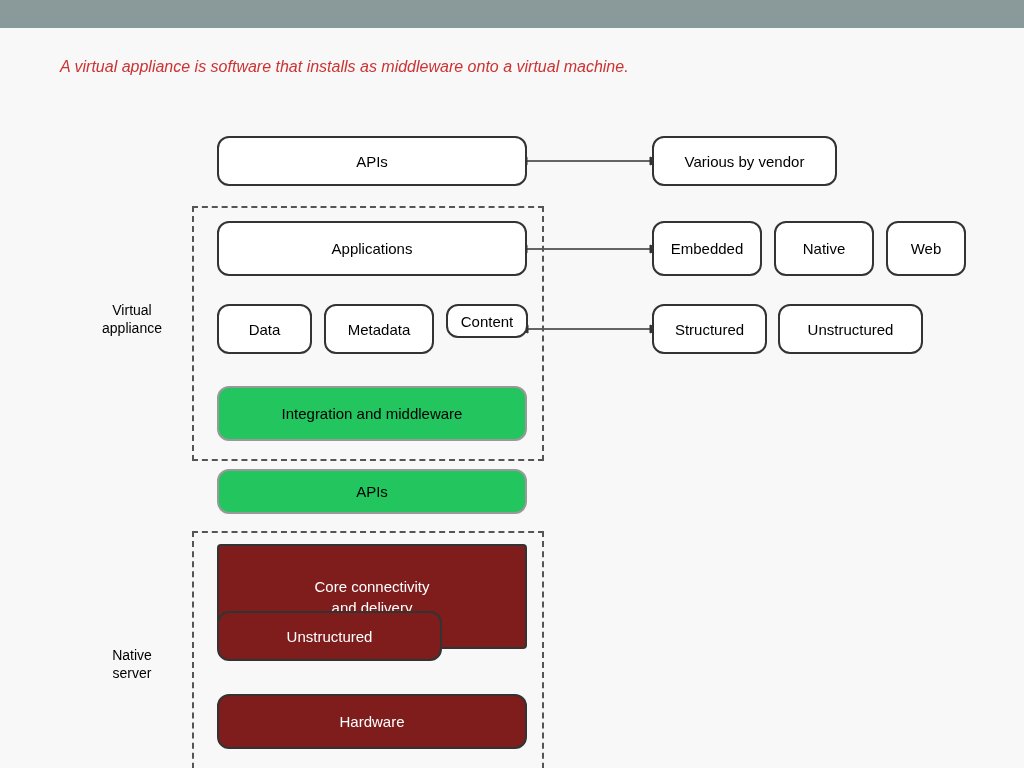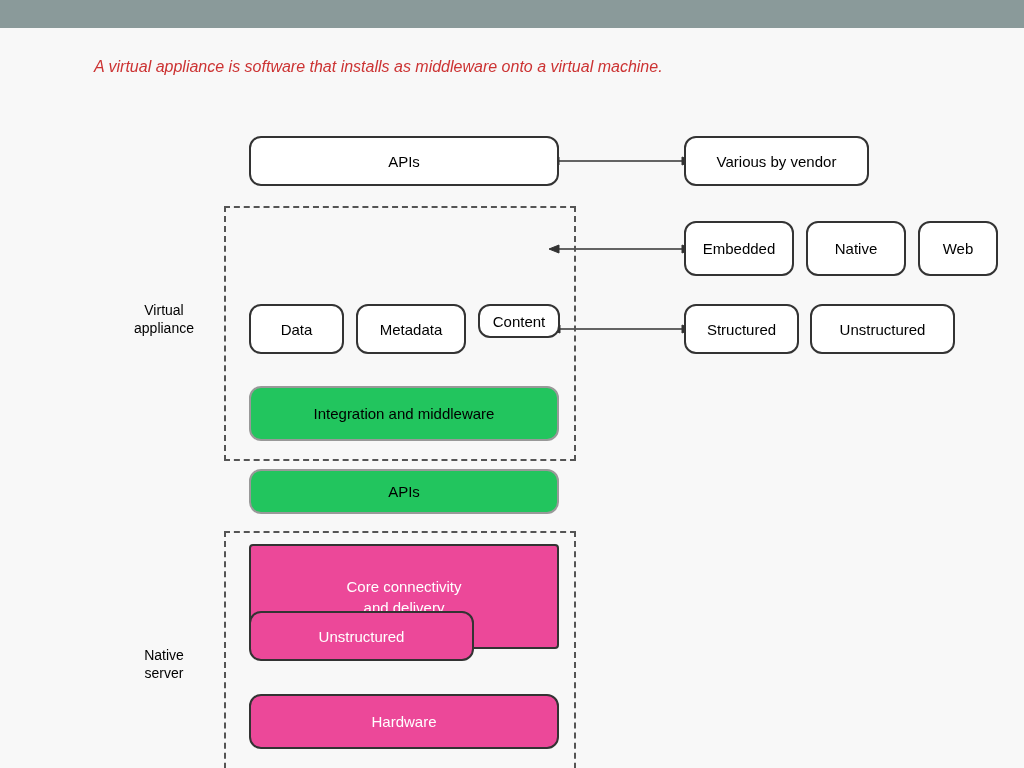--- a/index.html
+++ b/index.html
@@ -11,21 +11,21 @@
       overflow: hidden;
       position: relative;
     }
     .top-bar {
       background: #8a9a9a;
       height: 28px;
       width: 100%;
     }
     .content {
       background: #f8f8f8;
-      padding: 30px 94px;
+      padding: 30px 60px;
       height: 740px;
       position: relative;
     }
     .subtitle {
       color: #cc3333;
       font-size: 16px;
       margin-bottom: 30px;
       font-style: italic;
     }
     .diagram {
@@ -43,21 +43,21 @@
       justify-content: center;
       text-align: center;
       font-size: 15px;
       border-radius: 12px;
     }
     .box-gray {
       background: #22c55e;
       border: 2px solid #999;
     }
     .box-dark {
-      background: #ec4899;
+      background: #7f1d1d;
       color: white;
       border: 2px solid #333;
     }
     .box-dashed-container {
       position: absolute;
       border: 2px dashed #555;
       background: transparent;
     }
     .label-side {
       position: absolute;
@@ -108,20 +108,21 @@
       <polygon points="588,219 598,223 588,227"></polygon>
       <polygon points="466,219 456,223 466,227"></polygon>
     </svg>
 
     <div class="box" style="left:155px; top:30px; width:310px; height:50px;">APIs</div>
 
     <div class="box" style="left:590px; top:30px; width:185px; height:50px;">Various by vendor</div>
 
     <div class="box-dashed-container" style="left:130px; top:100px; width:352px; height:255px;"></div>
 
+    <div class="box" style="left:155px; top:115px; width:310px; height:55px;">Applications</div>
 
     <div class="box" style="left:590px; top:115px; width:110px; height:55px;">Embedded</div>
 
     <div class="box" style="left:712px; top:115px; width:100px; height:55px;">Native</div>
 
     <div class="box" style="left:824px; top:115px; width:80px; height:55px;">Web</div>
 
     <div class="box" style="left:155px; top:198px; width:95px; height:50px;">Data</div>
 
     <div class="box" style="left:262px; top:198px; width:110px; height:50px;">Metadata</div>

